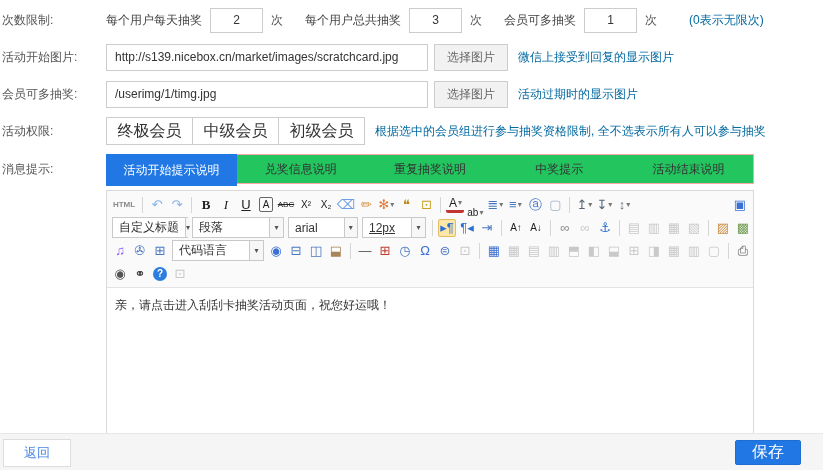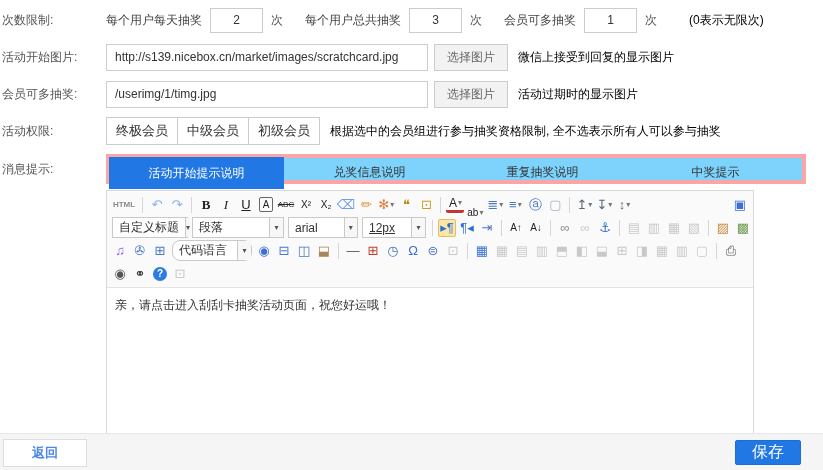--- a/index.html
+++ b/index.html
@@ -12,41 +12,41 @@
   .page { padding-top: 6px; }
   .form-row { display: flex; align-items: center; margin-bottom: 9px; min-height: 28px; }
   .form-label { width: 106px; flex: 0 0 106px; padding-left: 2px; color: #555; }
   .row-content { display: flex; align-items: center; }
   .num-input {
     width: 53px; height: 25px; border: 1px solid #ccc; text-align: center;
     font-size: 12px; color: #333; margin: 0 8px; outline: none;
     font-family: "Liberation Sans", sans-serif;
   }
   .unit { color: #555; margin-right: 22px; }
-  .hint { color: #000000; margin-left: 10px; }
+  .hint { color: #0369a1; margin-left: 10px; }
   .url-input {
     width: 322px; height: 27px; border: 1px solid #ccc; padding: 0 8px;
     font-size: 12px; color: #333; outline: none;
     font-family: "Liberation Sans", sans-serif;
   }
   .choose-btn {
     height: 27px; padding: 0 12px; margin-left: 6px;
     background: #f2f2f2; border: 1px solid #ccc; color: #666;
     font-size: 12px; cursor: pointer; font-family: "Liberation Sans", sans-serif;
   }
   .group-btn {
-    height: 28px; width: 72px; background: #fff; border: 1px solid #ccc;
-    color: #333; font-size: 13px; cursor: pointer; margin-left: -1px;
+    height: 28px; width: 87px; background: #fff; border: 1px solid #ccc;
+    color: #333; font-size: 16px; cursor: pointer; margin-left: -1px;
     font-family: "Liberation Sans", sans-serif;
   }
   .group-btn:first-child { margin-left: 0; }
   
   .tabbar {
-    display: flex; width: 700px; height: 30px;
-    border: 4px solid #fca5a5; background: #7dd3fc;
+    display: flex; width: 648px; height: 30px;
+    border: 1px solid #fca5a5; background: #22c55e;
   }
   .tab {
     flex: 1; text-align: center; line-height: 28px; color: #333; cursor: pointer;
   }
   .tab.active { background: #2178e5; color: #fff; line-height: 30px; margin: -1px; padding: 1px; height: 32px; }
   .tabs-row { margin-bottom: 6px; align-items: flex-start; }
   .tabs-row .form-label { padding-top: 7px; }
   
   .editor-wrap { margin-left: 106px; width: 648px; border: 1px solid #d9d9d9; background: #fbfbfb; }
   .toolbar { padding: 2px 3px; border-bottom: 1px solid #e3e3e3; background: #fafafa; }
@@ -80,23 +80,23 @@
   .editor-content {
     background: #fff; height: 151px; padding: 9px 8px; color: #333; font-size: 12px;
     cursor: text; overflow: hidden;
   }
   
   .footer {
     position: absolute; left: 0; right: 0; bottom: 0; height: 37px;
     background: #f5f5f5; border-top: 1px solid #e7e7e7;
   }
   .back-btn {
-    position: absolute; left: 3px; top: 5px; width: 84px; height: 28px;
+    position: absolute; left: 3px; top: 5px; width: 68px; height: 28px;
     background: #fff; border: 1px solid #ddd; color: #4a86e8; font-size: 13px;
-    cursor: pointer; font-family: "Liberation Sans", sans-serif; font-weight: bold;
+    cursor: pointer; font-family: "Liberation Sans", sans-serif;
   }
   .save-btn {
     position: absolute; right: 22px; top: 6px; width: 66px; height: 25px;
     background: #2178e5; border: 1px solid #1d6dd2; color: #fff; font-size: 16px;
     cursor: pointer; border-radius: 2px; font-family: "Liberation Sans", sans-serif;
   }
 </style>
 </head>
 <body>
 
@@ -146,20 +146,21 @@
     </div>
   </div>
 
   <div class="form-row tabs-row">
     <div class="form-label">消息提示:</div>
     <div class="tabbar">
       <div class="tab active">活动开始提示说明</div>
       <div class="tab">兑奖信息说明</div>
       <div class="tab">重复抽奖说明</div>
       <div class="tab">中奖提示</div>
+      <div class="tab">活动结束说明</div>
     </div>
   </div>
 
   <div class="editor-wrap">
     <div class="toolbar" id="editor-toolbar">
         <div class="trow">
           <span class="tico html">HTML</span>
           <span class="tsep"></span>
           <span class="tico" style="color: rgb(138, 180, 232);">↶</span>
           <span class="tico" style="color: rgb(138, 180, 232);">↷</span>
@@ -224,21 +225,21 @@
           <span class="tico disabled">▦</span>
           <span class="tico disabled">▧</span>
           <span class="tsep"></span>
           <span class="tico" style="color: rgb(201, 138, 61);">▨</span>
           <span class="tico" style="color: rgb(111, 154, 78);">▩</span>
         </div>
         <div class="trow">
           <span class="tico" style="color: rgb(139, 92, 246);">♫</span>
           <span class="tico" style="color: rgb(74, 120, 192);">✇</span>
           <span class="tico" style="color: rgb(74, 120, 192);">⊞</span>
-          <span class="ksel" style="width: 80px; border-radius: 8px;">
+          <span class="ksel" style="width: 92px;">
             <span class="ksel-label" style="flex: 1 1 0%;">代码语言</span>
             <span class="ksel-arr">▾</span>
           </span>
           <span class="tico" style="color: rgb(59, 111, 212);">◉</span>
           <span class="tico" style="color: rgb(74, 120, 192);">⊟</span>
           <span class="tico" style="color: rgb(74, 120, 192);">◫</span>
           <span class="tico" style="color: rgb(168, 134, 90);">⬓</span>
           <span class="tsep"></span>
           <span class="tico" style="color: rgb(85, 85, 85);">—</span>
           <span class="tico" style="color: rgb(192, 57, 43);">⊞</span>

